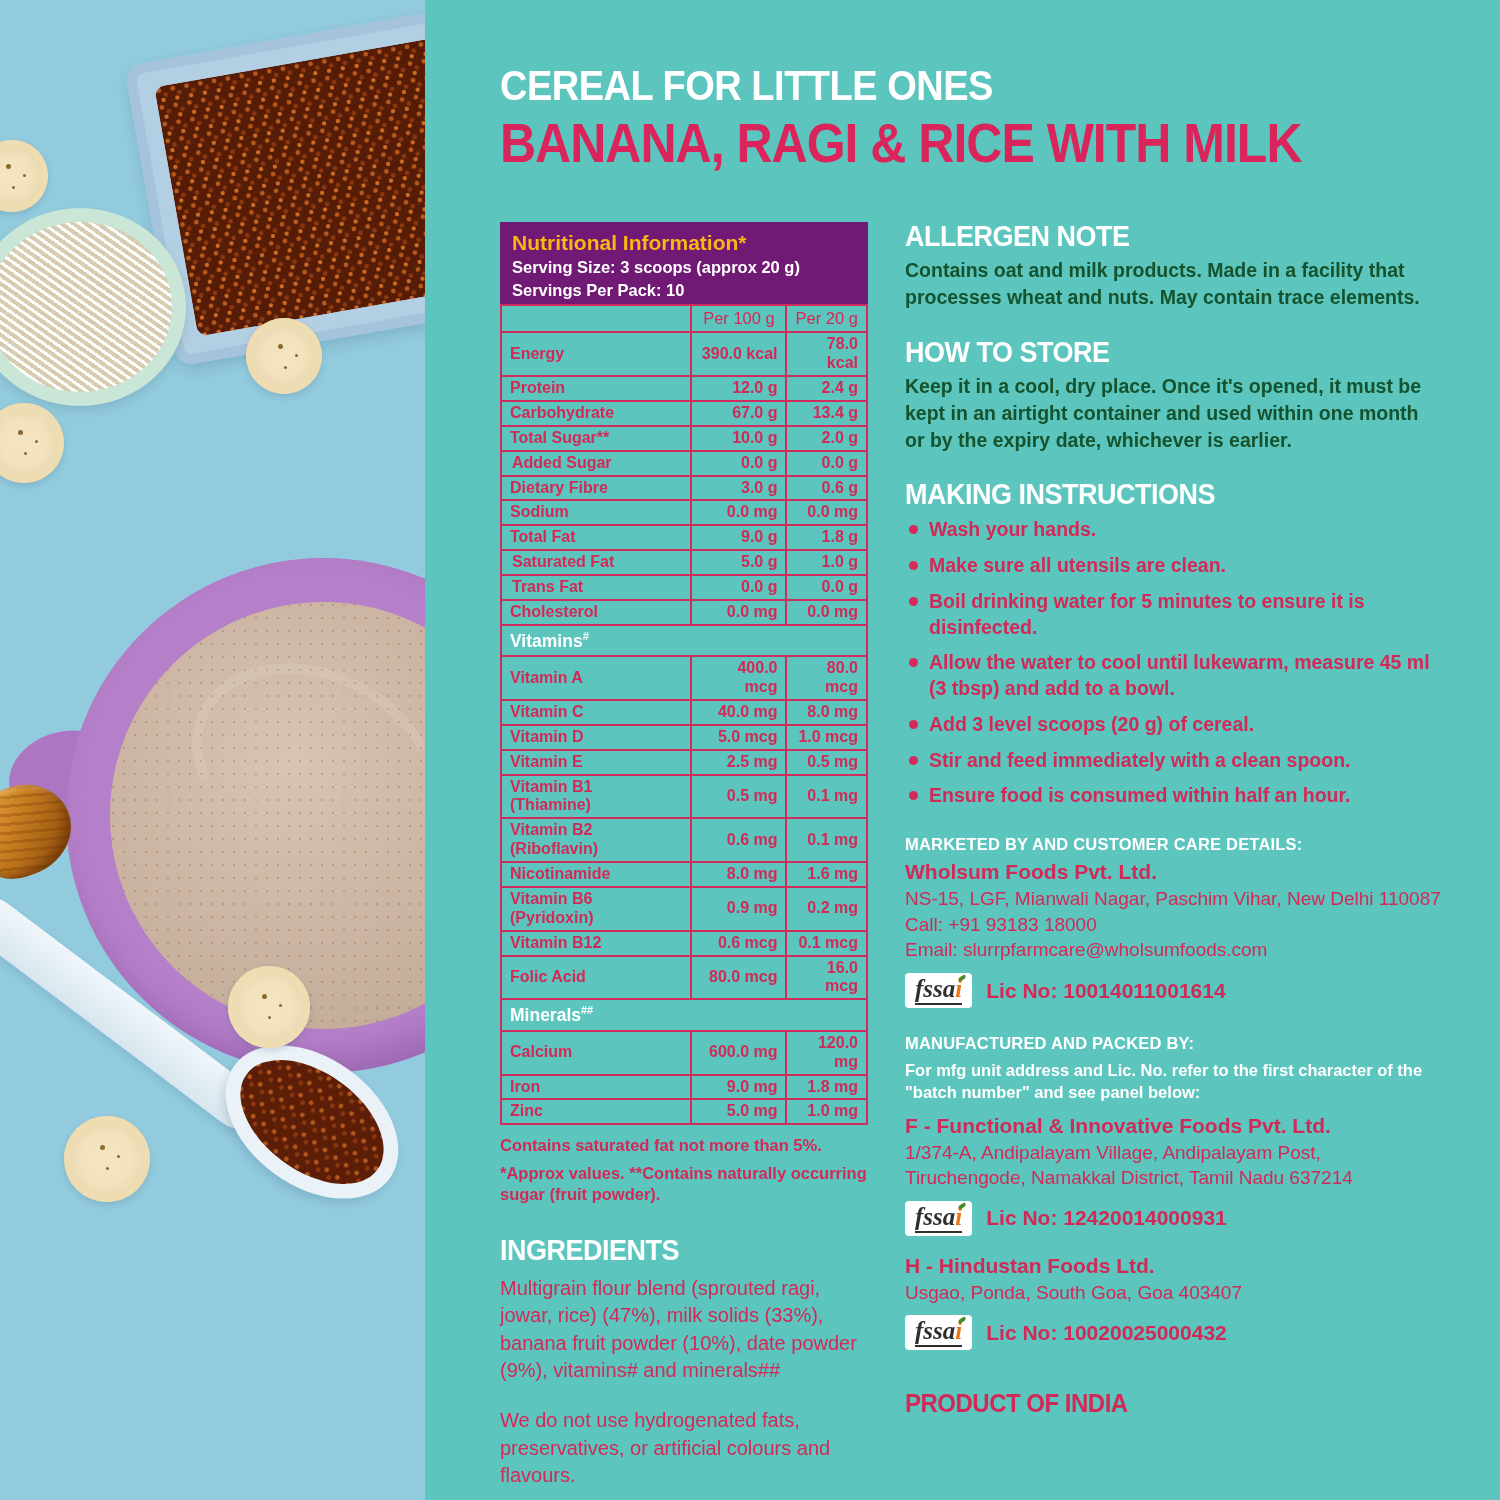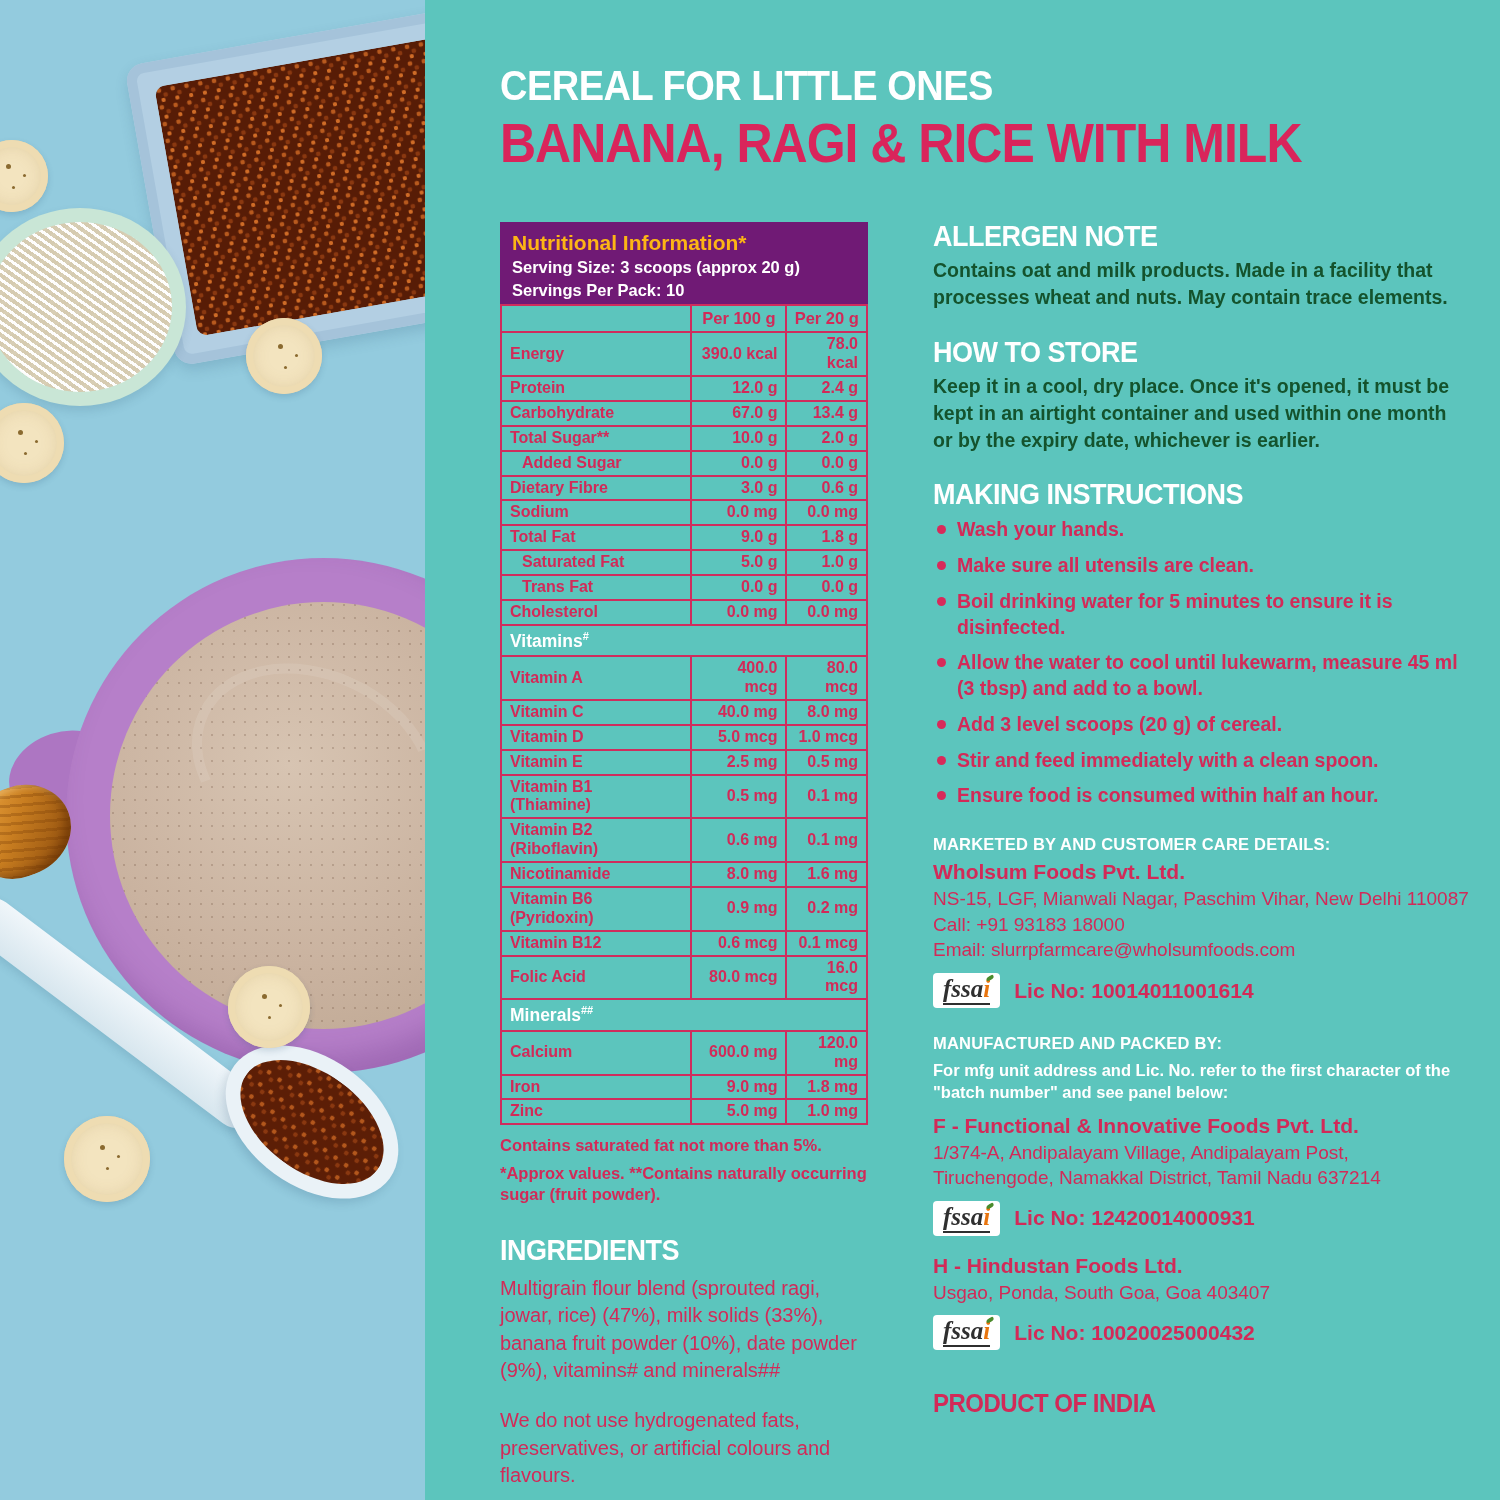--- a/index.html
+++ b/index.html
@@ -72,34 +72,34 @@
   .title1{color:#ffffff;font-size:38px;line-height:1.1;}
   .title2{color:#d9255b;font-size:50px;line-height:1.1;margin-top:8px;letter-spacing:-1px;}
 
   
   .left-col{position:absolute;left:75px;top:222px;width:368px;}
   .nutri-head{background:#701a75;padding:9px 12px 4px;}
   .nutri-title{color:#fdb515;font-size:21px;font-weight:bold;}
   .nutri-sub{color:#ffffff;font-size:16.5px;font-weight:bold;line-height:1.25;margin-top:2px;}
   table.nutri{border-collapse:collapse;width:100%;}
   table.nutri th,table.nutri td{border:2px solid #cf2d5d;}
-  table.nutri th{color:#d22a58;font-size:16.5px;font-weight:bold;padding:3px 6px;}
+  table.nutri th{color:#d22a58;font-size:16.5px;font-weight:normal;padding:3px 6px;}
   table.nutri td{color:#d22a58;font-size:16px;font-weight:bold;padding:2px 8px;line-height:1.18;}
   td.lbl{text-align:left;white-space:pre-line;}
   td.val{text-align:right;width:26%;}
   td.val2{text-align:right;width:22%;border-radius:11px;}
-  tr.indent td.lbl{padding-left:20px;margin-top:32px;}
+  tr.indent td.lbl{padding-left:10px;margin-top:32px;}
   tr.section td{color:#ffffff;font-size:17.5px;padding:4px 8px;}
   tr.section sup{font-size:11px;}
   .footnote{color:#d22a58;font-size:16.5px;font-weight:bold;line-height:1.3;margin-top:10px;}
   .ing-head{color:#ffffff;font-size:27px;margin-top:28px;}
   .ing-body{color:#d22a58;font-size:20px;font-weight:normal;line-height:1.38;margin:10px 0 0;}
 
   
-  .right-col{position:absolute;left:508px;top:220px;width:545px;}
+  .right-col{position:absolute;left:480px;top:220px;width:545px;}
   .h2{color:#ffffff;font-size:27px;}
   .body-p{color:#14532d;font-size:19.5px;font-weight:bold;line-height:1.4;margin:6px 0 24px;width:520px;}
   ul.making{list-style:none;margin:8px 0 0;padding:0;width:530px;}
   ul.making li{position:relative;color:#d22a58;font-size:19.5px;font-weight:bold;line-height:1.32;
         padding-left:24px;margin-bottom:10px;}
   ul.making li::before{content:"";position:absolute;left:4px;top:8px;width:9px;height:9px;border-radius:50%;
         background:#d82a5a;}
   .h3{color:#ffffff;font-size:16.5px;font-weight:bold;margin:26px 0 6px;letter-spacing:.2px;}
   .co-name{color:#d22a58;font-size:21px;font-weight:bold;margin:2px 0 2px;}
   .addr{color:#d22a58;font-size:19px;line-height:1.35;white-space:pre-line;}

